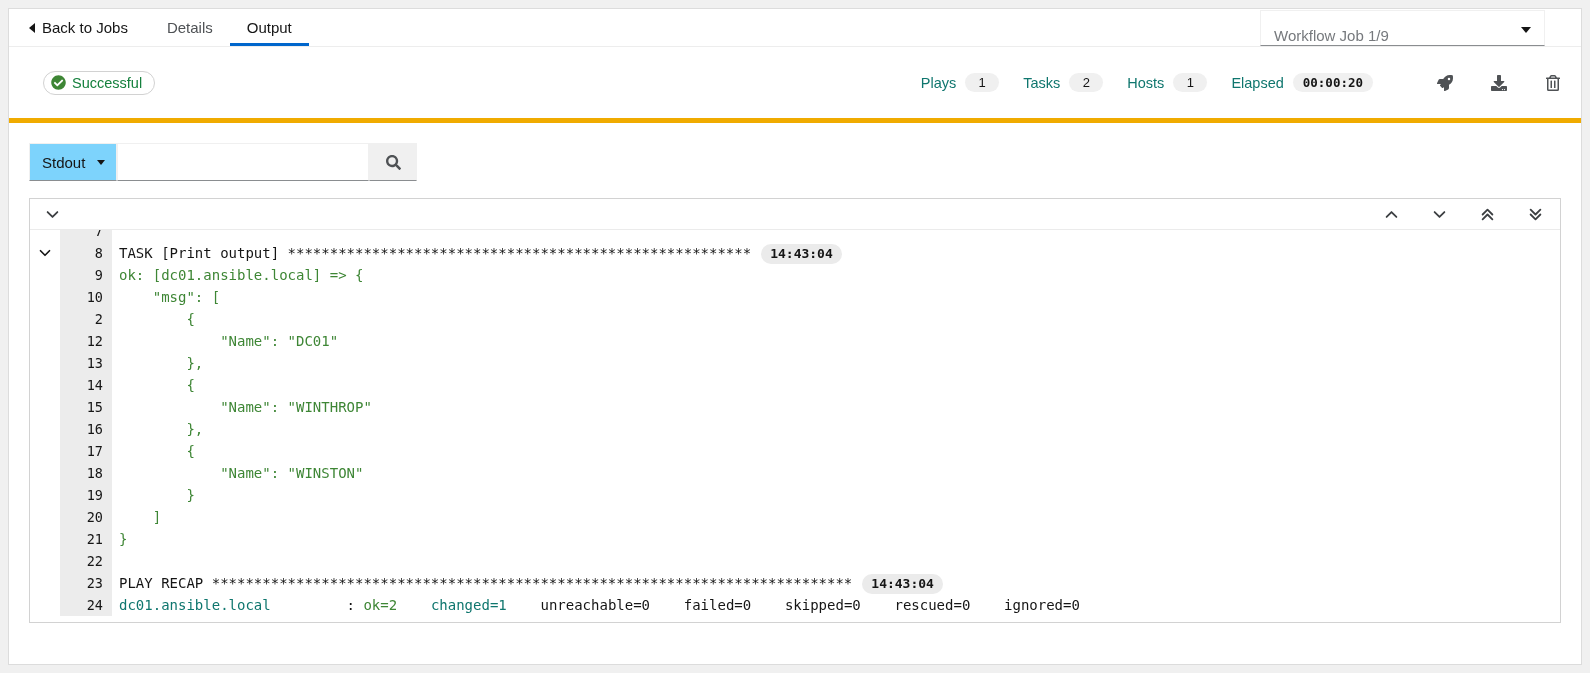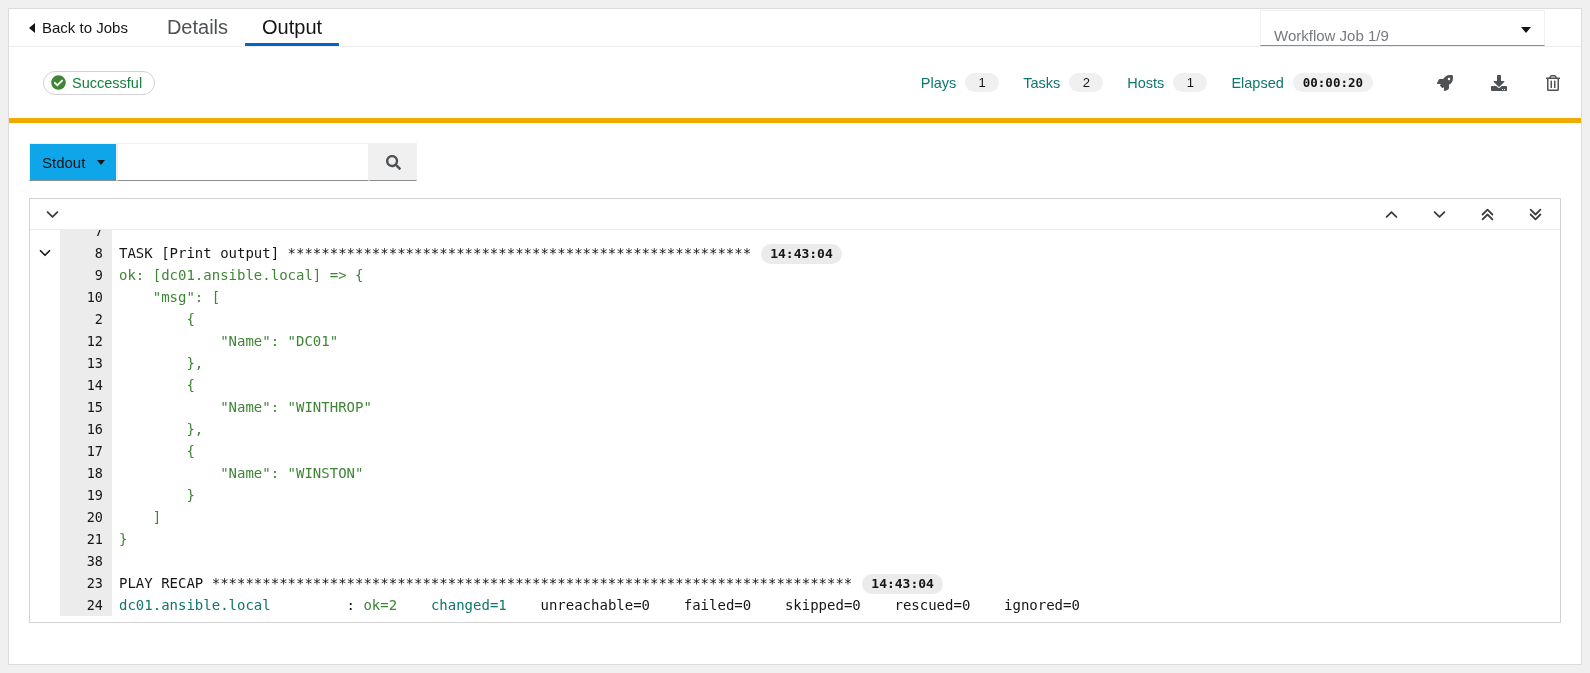--- a/index.html
+++ b/index.html
@@ -29,21 +29,21 @@
     display:flex; align-items:center; gap:7px;
     margin-right:22px; font-size:15px; color:#151515; cursor:pointer;
   }
   .caret-left {
     width:0; height:0;
     border-top:5px solid transparent; border-bottom:5px solid transparent;
     border-right:6px solid #151515;
   }
   .tab {
     display:flex; align-items:center;
-    padding:0 17px; font-size:20px; color:#4f5255; cursor:pointer;
+    padding:0 17px; font-size:15px; color:#4f5255; cursor:pointer;
   }
   .tab.active { color:#151515; border-bottom:3px solid #0066cc; padding-top:3px; }
   .workflow-select {
     margin-left:auto; margin-right:36px; align-self:center;
     width:285px; height:36px;
     border:1px solid #f0f0f0; border-bottom:1px solid #8a8d90;
     display:flex; justify-content:space-between;
     padding:16px 13px; font-size:15px; color:#76797d; cursor:pointer; background:#fff;
   }
   .caret-down {
@@ -86,21 +86,21 @@
 
   
   .divider-gold { height:5px; flex:none; background:#f0ab00; }
 
   
   .search-row { flex:none; display:flex; align-items:center; padding:20px 20px 17px 20px; }
   .stdout-select {
     width:88px; height:38px;
     border:1px solid #f0f0f0; border-bottom:1px solid #8a8d90;
     display:flex; align-items:center; justify-content:space-between;
-    padding:0 11px 0 12px; font-size:15px; cursor:pointer; background:#0ea5e9;
+    padding:0 11px 0 12px; font-size:15px; cursor:pointer; background:#7dd3fc;
   }
   .stdout-select .caret-down { border-top-width:5px; border-left-width:4px; border-right-width:4px; }
   .search-input {
     width:252px; height:38px;
     border:1px solid #f0f0f0; border-bottom:1px solid #8a8d90;
     font-size:15px; padding:0 10px; outline:none; background:#fff;
     font-family:"Liberation Sans", sans-serif;
   }
   .search-btn {
     width:48px; height:38px;
@@ -328,21 +328,21 @@
             <div class="num-col">20</div>
             <div class="code"><span class="seg-g">    ]</span></div>
           </div>
           <div class="crow">
             <div class="expand-col"></div>
             <div class="num-col">21</div>
             <div class="code"><span class="seg-g">}</span></div>
           </div>
           <div class="crow">
             <div class="expand-col"></div>
-            <div class="num-col">38</div>
+            <div class="num-col">22</div>
             <div class="code"></div>
           </div>
           <div class="crow">
             <div class="expand-col"></div>
             <div class="num-col">23</div>
             <div class="code"><span class="seg-d">PLAY RECAP ****************************************************************************</span><span class="ts">14:43:04</span></div>
           </div>
           <div class="crow">
             <div class="expand-col"></div>
             <div class="num-col">24</div>

